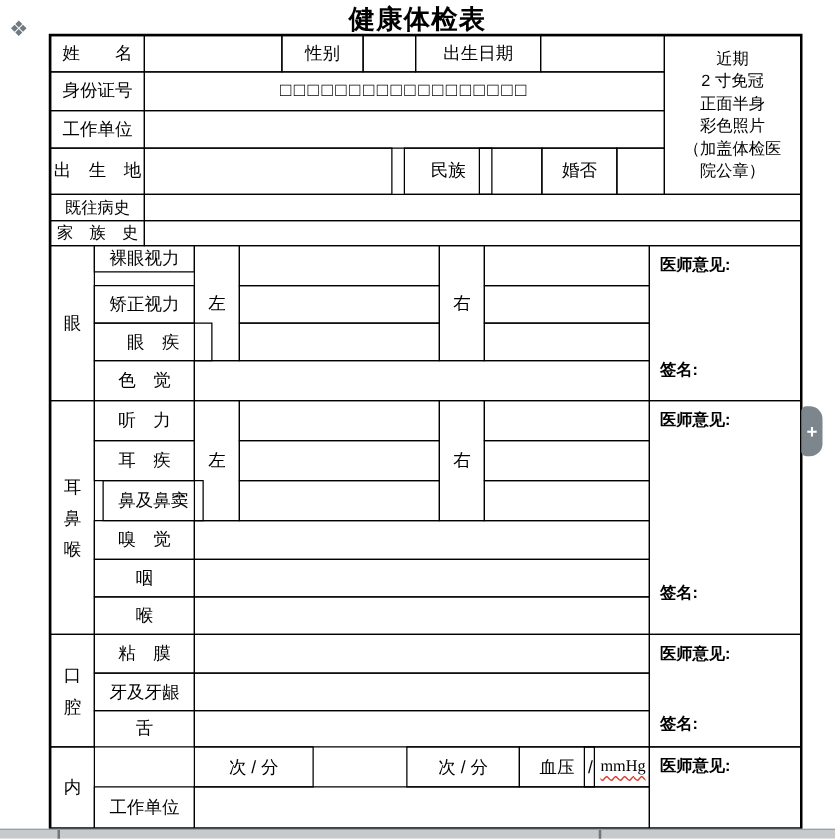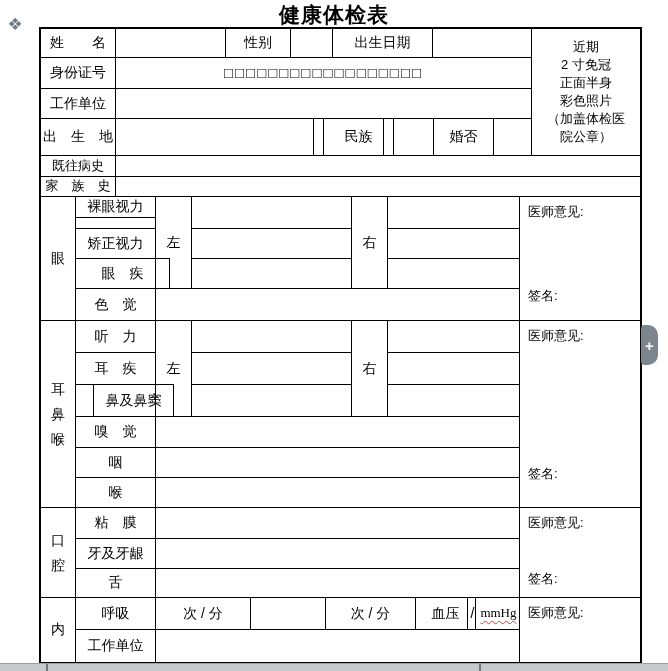--- a/index.html
+++ b/index.html
@@ -7,21 +7,21 @@
   #stage{position:relative;width:668px;height:671px;background:#ffffff;overflow:hidden;}
   .c{position:absolute;box-sizing:border-box;border:1px solid #000;display:flex;
      align-items:center;justify-content:center;white-space:pre;font-size:14px;color:#000;
      line-height:1.1;}
   .frame{position:absolute;box-sizing:border-box;border:2px solid #000;pointer-events:none;}
   .title{position:absolute;left:0;top:1px;width:668px;text-align:center;font-size:21px;
      font-weight:bold;letter-spacing:1px;color:#000;}
   .small{font-size:13px;}
   .photo{flex-direction:column;justify-content:center;font-size:13px;line-height:18px;}
   .vstack{flex-direction:column;justify-content:center;line-height:25px;}
-  .doctor{justify-content:flex-start;align-items:flex-start;}
+  .doctor{justify-content:flex-start;align-items:flex-start;font-weight:bold;}
   .doctor .dlabel{position:absolute;left:8px;top:8px;font-size:13px;}
   .doctor .slabel{position:absolute;left:8px;font-size:13px;}
   .boxes{letter-spacing:2px;font-size:15px;}
   .unit-serif{font-family:"Liberation Serif","DejaVu Serif",serif;font-size:13px;
      text-decoration:underline;text-decoration-style:wavy;text-decoration-color:#e03a2f;
      text-decoration-thickness:1px;text-underline-offset:3px;}
   .move-handle{position:absolute;left:5px;top:14px;width:20px;height:20px;display:flex;
      align-items:center;justify-content:center;color:#707a82;font-size:17px;cursor:move;}
   .plus-tab{position:absolute;left:641px;top:325px;width:17px;height:40px;background:#7d858d;
      border-radius:4px 10px 10px 4px;display:flex;align-items:center;justify-content:center;
@@ -92,21 +92,21 @@
     <span class="slabel" style="top:92px">签名:</span>
   </div>
 
   <div class="c vstack" style="left:40px;top:320px;width:36px;height:188px">
     <div>耳</div>
     <div>鼻</div>
     <div>喉</div>
   </div>
   <div class="c" style="left:75px;top:320px;width:81px;height:33px">听　力</div>
   <div class="c" style="left:75px;top:352px;width:81px;height:33px">耳　疾</div>
-  <div class="c" style="left:93px;top:384px;width:81px;height:33px">鼻及鼻窦</div>
+  <div class="c" style="left:82px;top:384px;width:81px;height:33px">鼻及鼻窦</div>
   <div class="c" style="left:75px;top:416px;width:81px;height:32px">嗅　觉</div>
   <div class="c" style="left:75px;top:447px;width:81px;height:31px">咽</div>
   <div class="c" style="left:75px;top:477px;width:81px;height:31px">喉</div>
   <div class="c" style="left:155px;top:320px;width:37px;height:97px">左</div>
   <div class="c" style="left:191px;top:320px;width:161px;height:33px"></div>
   <div class="c" style="left:191px;top:352px;width:161px;height:33px"></div>
   <div class="c" style="left:191px;top:384px;width:161px;height:33px"></div>
   <div class="c" style="left:351px;top:320px;width:37px;height:97px">右</div>
   <div class="c" style="left:387px;top:320px;width:133px;height:33px"></div>
   <div class="c" style="left:387px;top:352px;width:133px;height:33px"></div>
@@ -128,21 +128,20 @@
   <div class="c" style="left:75px;top:568px;width:81px;height:30px">舌</div>
   <div class="c" style="left:155px;top:507px;width:365px;height:32px"></div>
   <div class="c" style="left:155px;top:538px;width:365px;height:31px"></div>
   <div class="c" style="left:155px;top:568px;width:365px;height:30px"></div>
   <div class="c doctor" style="left:519px;top:507px;width:122px;height:91px">
     <span class="dlabel">医师意见:</span>
     <span class="slabel" style="top:64px">签名:</span>
   </div>
 
   <div class="c" style="left:40px;top:597px;width:36px;height:66px">内</div>
-  <div class="c" style="left:75px;top:597px;width:81px;height:33px">呼吸</div>
   <div class="c" style="left:155px;top:597px;width:96px;height:33px">次 / 分</div>
   <div class="c" style="left:325px;top:597px;width:91px;height:33px">次 / 分</div>
   <div class="c" style="left:415px;top:597px;width:61px;height:33px">血压</div>
   <div class="c" style="left:467px;top:597px;width:53px;height:33px">
     <span>/</span>
     <span style="width:6px"></span>
     <span class="unit-serif">mmHg</span>
   </div>
   <div class="c" style="left:75px;top:629px;width:81px;height:34px">工作单位</div>
   <div class="c" style="left:155px;top:629px;width:365px;height:34px"></div>

